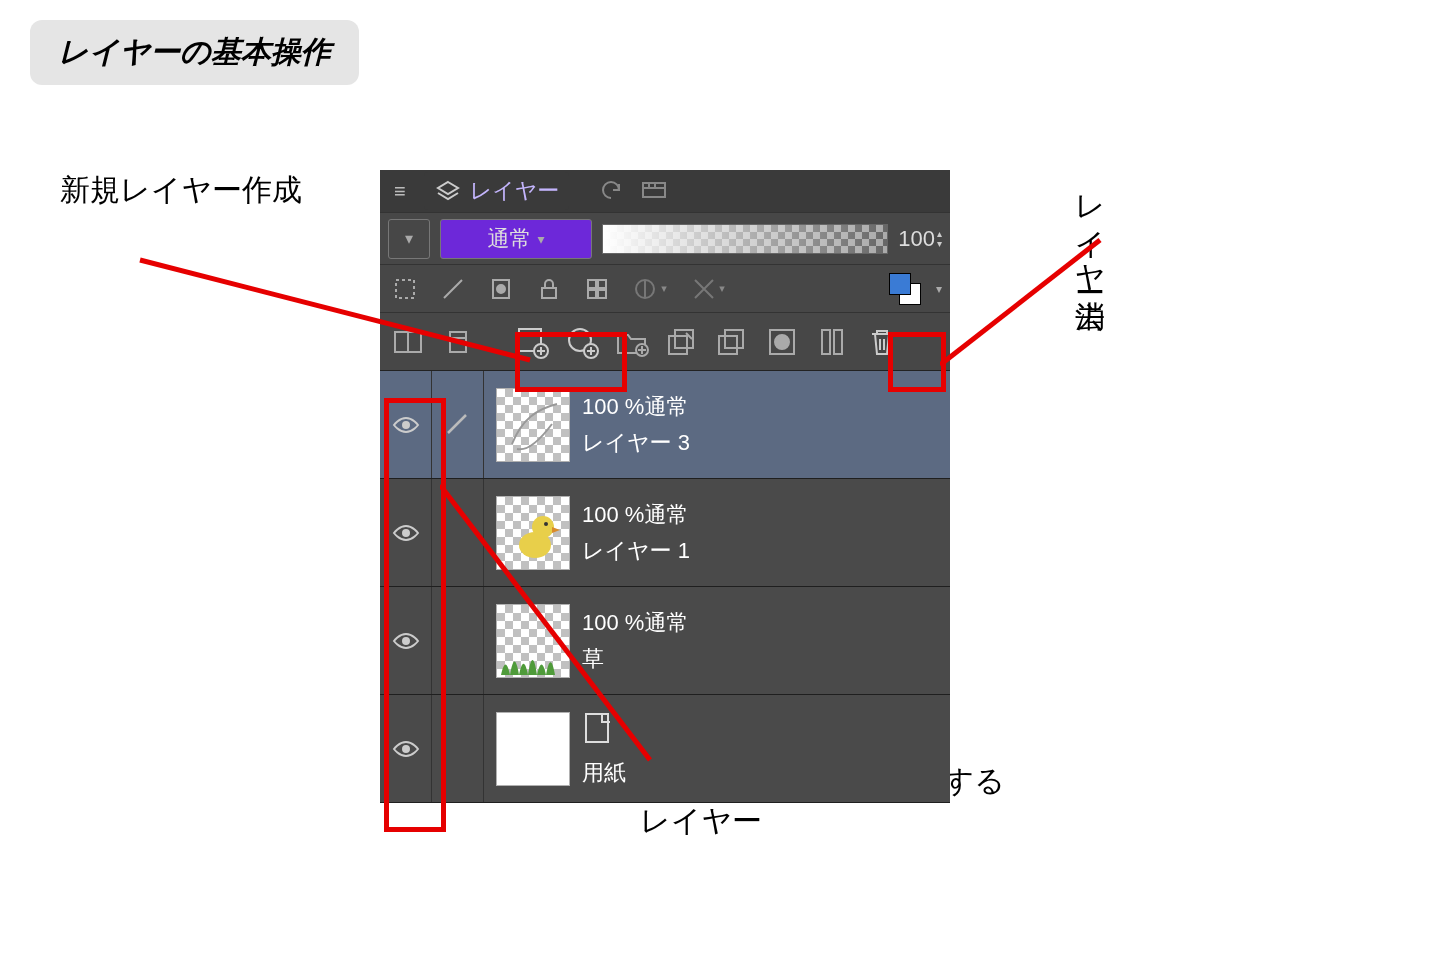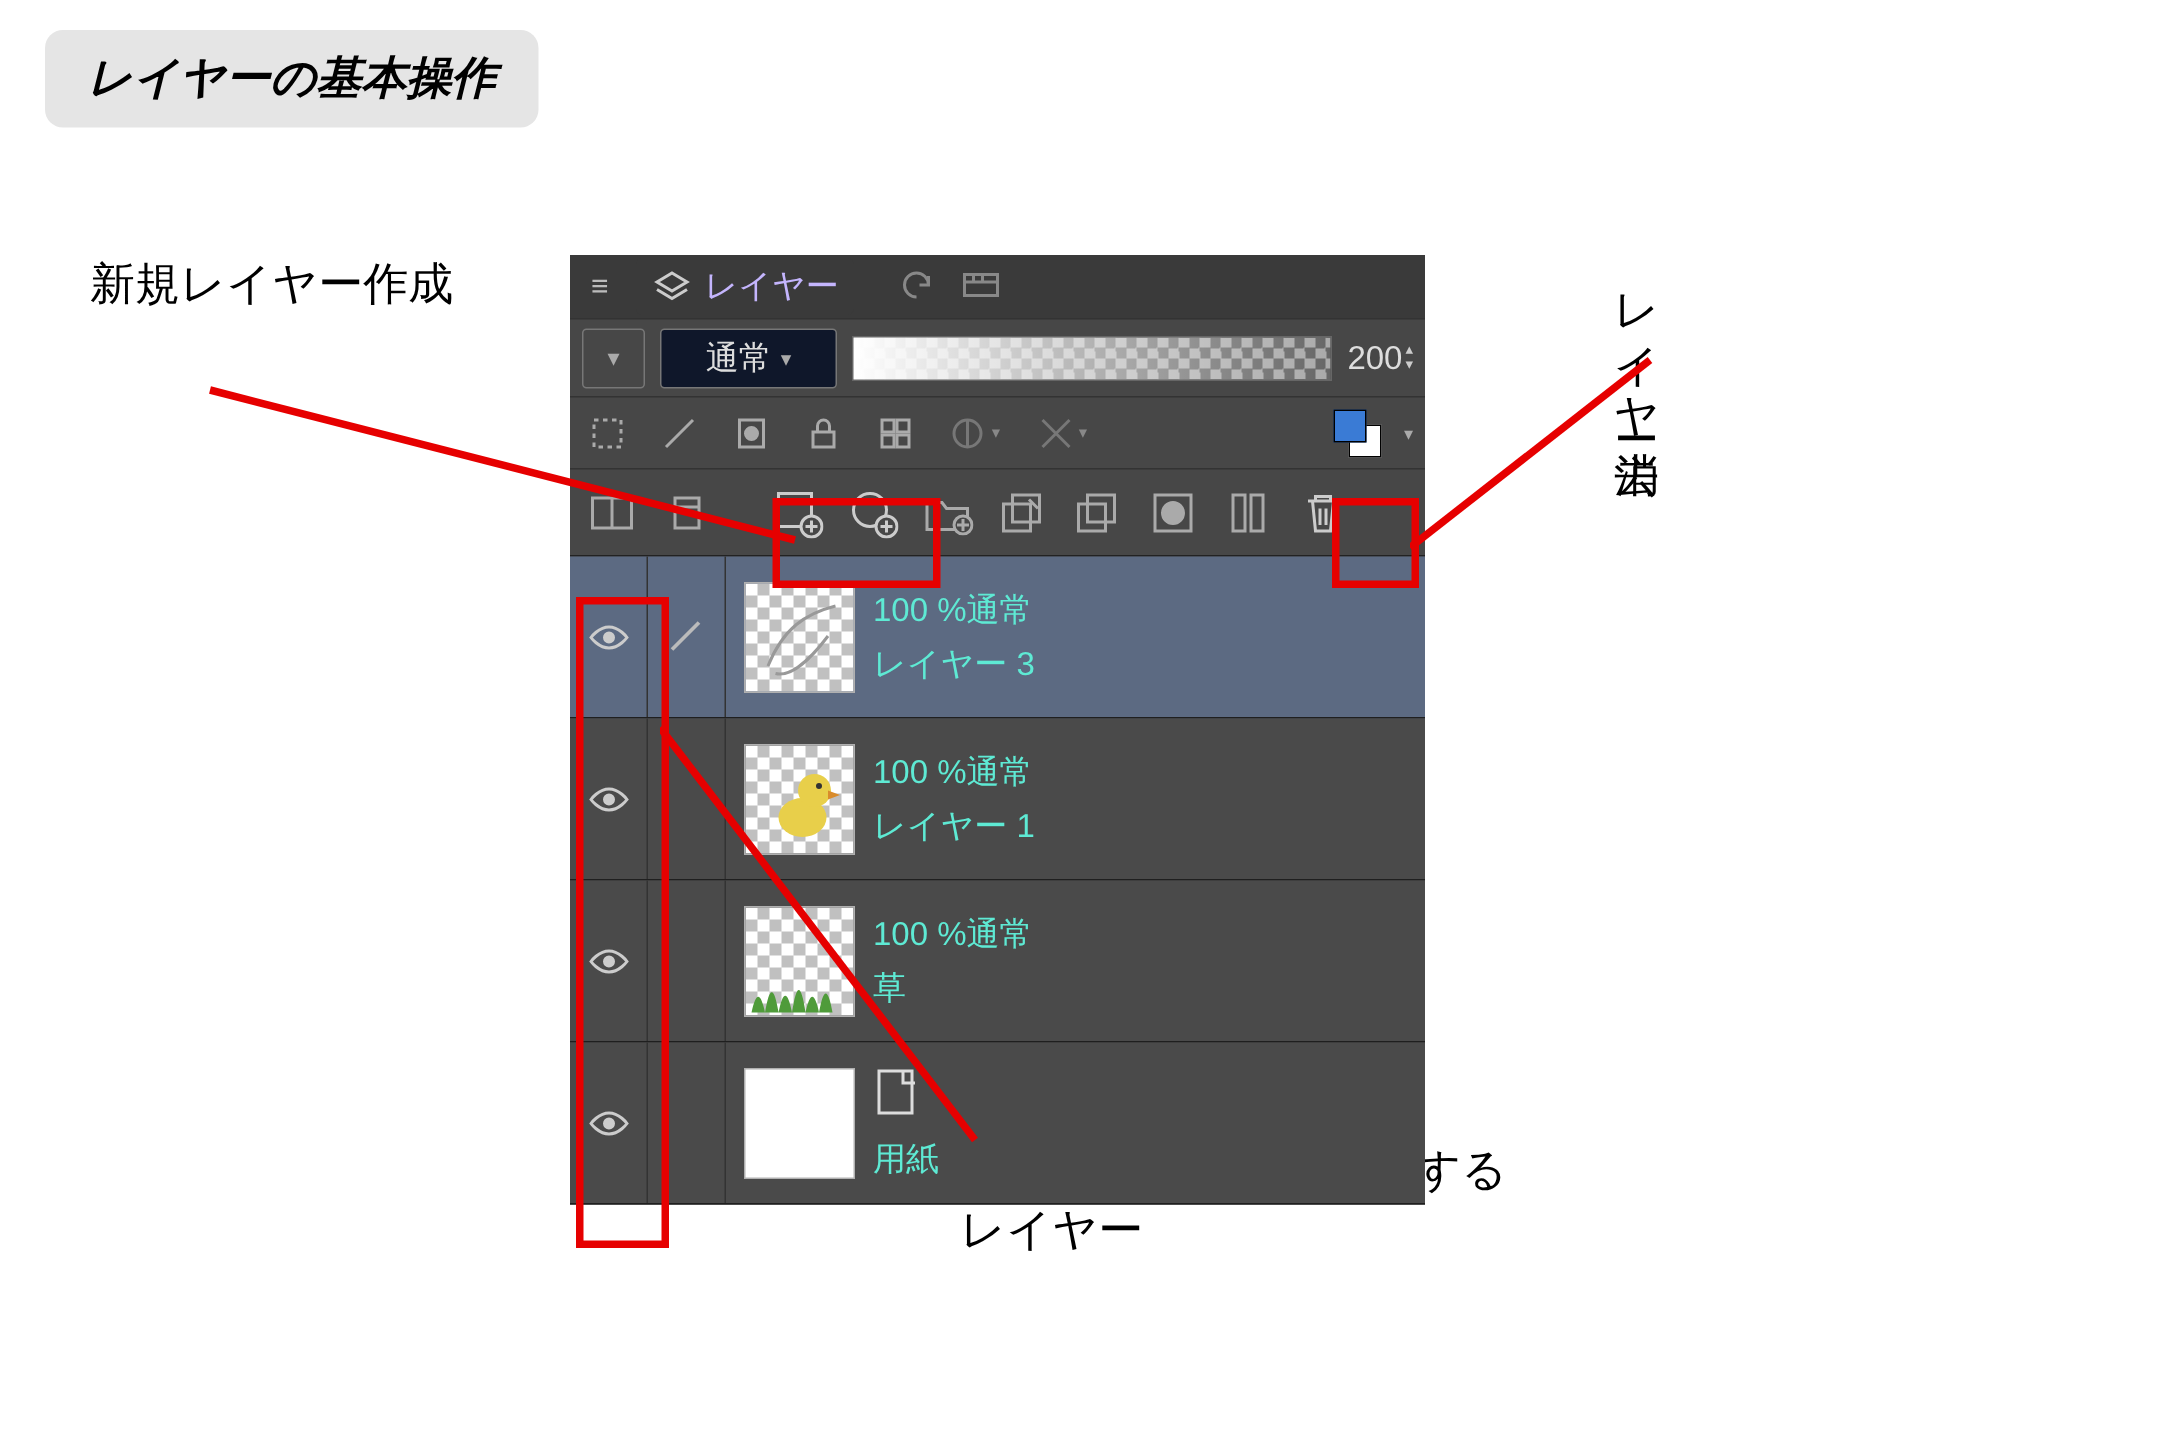--- a/index.html
+++ b/index.html
@@ -7,21 +7,21 @@
   .title-badge { position:absolute; left:30px; top:20px; background:#e5e5e5; border-radius:12px; padding:12px 28px; font-size:30px; font-weight:600;font-style:italic; }
   .panel { position:absolute; left:380px; top:170px; width:570px; background:#474747; }
   .tab-row { display:flex; align-items:center; height:42px; background:#3a3a3a; gap:12px; padding-left:8px; }
   .hamburger { color:#bbb; font-size:20px; padding:0 6px; }
   .layers-icon { width:28px; height:28px; display:flex; align-items:center; justify-content:center; }
   .tab-label-box { display:flex; align-items:center; gap:8px; background:#3a3a3a; padding:4px 10px; color:#c4b5fd; font-size:22px; border-radius:4px; }
   .tab-extra { display:flex; align-items:center; gap:18px; margin-left:18px; }
   .tab-extra .ico { color:#888; }
   .mode-row { display:flex; align-items:center; height:52px; padding:6px 8px; gap:10px; background:#474747; border-top:1px solid #333; }
   .square-dd { width:42px; height:40px; border:1px solid #777; border-radius:3px; display:flex; align-items:center; justify-content:center; color:#aaa; }
-  .blend-dd { width:118px; height:40px; border:1px solid #777; border-radius:3px; display:flex; align-items:center; justify-content:center; gap:6px; color:#ddd; font-size:22px; background:#0f172a; }
+  .blend-dd { width:152px; height:40px; border:1px solid #777; border-radius:3px; display:flex; align-items:center; justify-content:center; gap:6px; color:#ddd; font-size:22px; background:#6d28d9; }
   .opacity-bar { flex:1; height:30px; border:1px solid #666; background:repeating-conic-gradient(#aaa 0 25%, #666 0 50%) 0 0/14px 14px; position:relative; }
   .opacity-bar::after { content:""; position:absolute; left:0; top:0; bottom:0; right:0; background:linear-gradient(to right,#fff,transparent); }
   .opacity-val { color:#ddd; font-size:22px; display:flex; align-items:center; gap:2px; }
   .stepper { display:flex; flex-direction:column; font-size:10px; line-height:10px; color:#ccc; }
   .tool-row { display:flex; align-items:center; height:48px; padding:4px 8px; gap:14px; background:#474747; border-top:1px solid #333; }
   .tool-row .ico, .action-row .ico { width:34px; height:34px; display:flex; align-items:center; justify-content:center; color:#aaa; }
   .color-swatch { width:32px; height:32px; position:relative; }
   .color-swatch .fg { position:absolute; left:0; top:0; width:22px; height:22px; background:#3a7bd5; border:1px solid #000; }
   .color-swatch .bg { position:absolute; right:0; bottom:0; width:22px; height:22px; background:#fff; border:1px solid #000; }
   .action-row { display:flex; align-items:center; height:58px; padding:6px 8px; gap:10px; background:#474747; border-top:1px solid #333; position:relative; }
@@ -29,21 +29,21 @@
   .hl-newlayer { position:absolute; left:515px; top:332px; width:112px; height:60px; border:5px solid #e60000; z-index:5; }
   .hl-trash   { position:absolute; left:888px; top:332px; width:58px;  height:60px; border:5px solid #e60000; z-index:5; }
   .hl-viscol  { position:absolute; left:384px; top:398px; width:62px;  height:434px; border:5px solid #e60000; z-index:5; }
   .layer-list { border-top:1px solid #222; }
   .layer-item { display:flex; align-items:center; height:108px; border-bottom:1.5px solid #1f1f1f; background:#4a4a4a; }
   .layer-item.selected { background:#5c6a82; }
   .vis-col { width:52px; height:100%; display:flex; align-items:center; justify-content:center; color:#ccc; border-right:1px solid #333; }
   .edit-col { width:52px; height:100%; display:flex; align-items:center; justify-content:center; color:#888; border-right:1px solid #333; }
   .thumb { width:74px; height:74px; margin:0 12px; border:1.5px solid #b0b0b0; background:repeating-conic-gradient(#c0c0c0 0 25%, #fff 0 50%) 0 0/16px 16px; position:relative; }
   .thumb-white { background:#fff; }
-  .layer-meta { display:flex; flex-direction:column; gap:6px; color:#5eead4; font-size:22px; }
+  .layer-meta { display:flex; flex-direction:column; gap:6px; color:#ffffff; font-size:22px; }
   .callout { position:absolute; font-size:30px; line-height:1.35; }
   .callout.vertical { writing-mode:vertical-rl; }
   svg.arrow { position:absolute; z-index:4; }
 </style>
 </head>
 <body>
 
 <div class="title-badge">レイヤーの基本操作</div>
 
 <div class="callout" style="left:60px; top:170px;">
@@ -93,21 +93,21 @@
   </div>
 
   <div class="mode-row">
     <div class="square-dd">▾</div>
     <div class="blend-dd">
       <span>通常</span>
         <span style="font-size:14px;color:#aaa">▾</span>
     </div>
     <div class="opacity-bar"></div>
     <div class="opacity-val">
-      <span>200</span>
+      <span>100</span>
       <span class="stepper">
           <span>▴</span>
           <span>▾</span>
         </span>
     </div>
   </div>
 
   <div class="tool-row">
     <span class="ico">
         <svg width="24" height="24" viewBox="0 0 24 24" stroke="#aaa" fill="none" stroke-width="2" stroke-dasharray="3 3">

